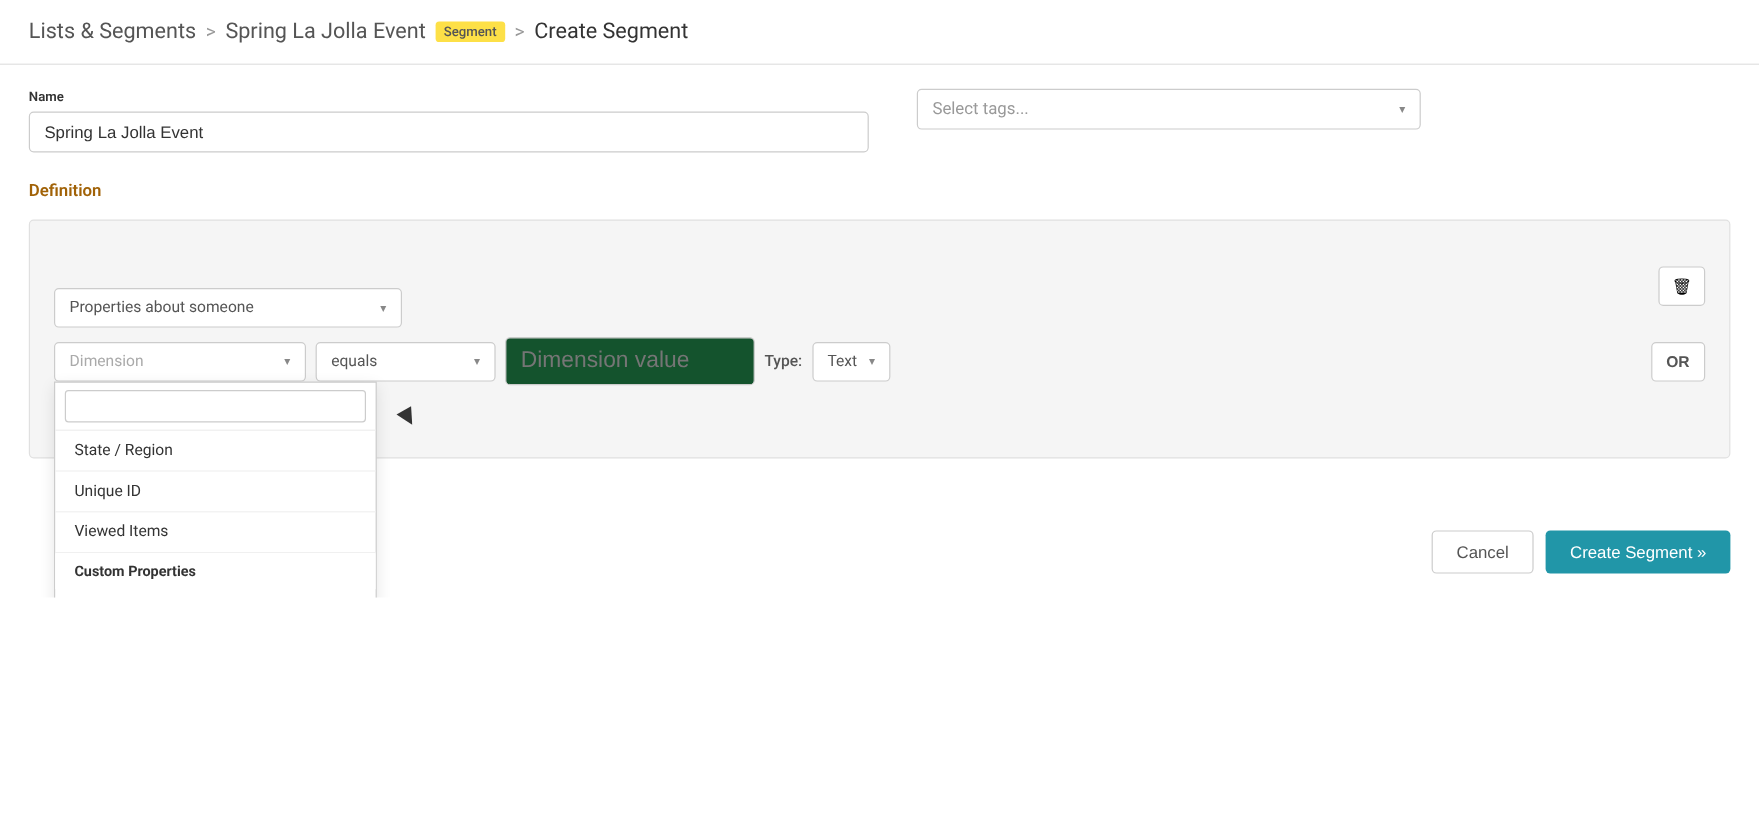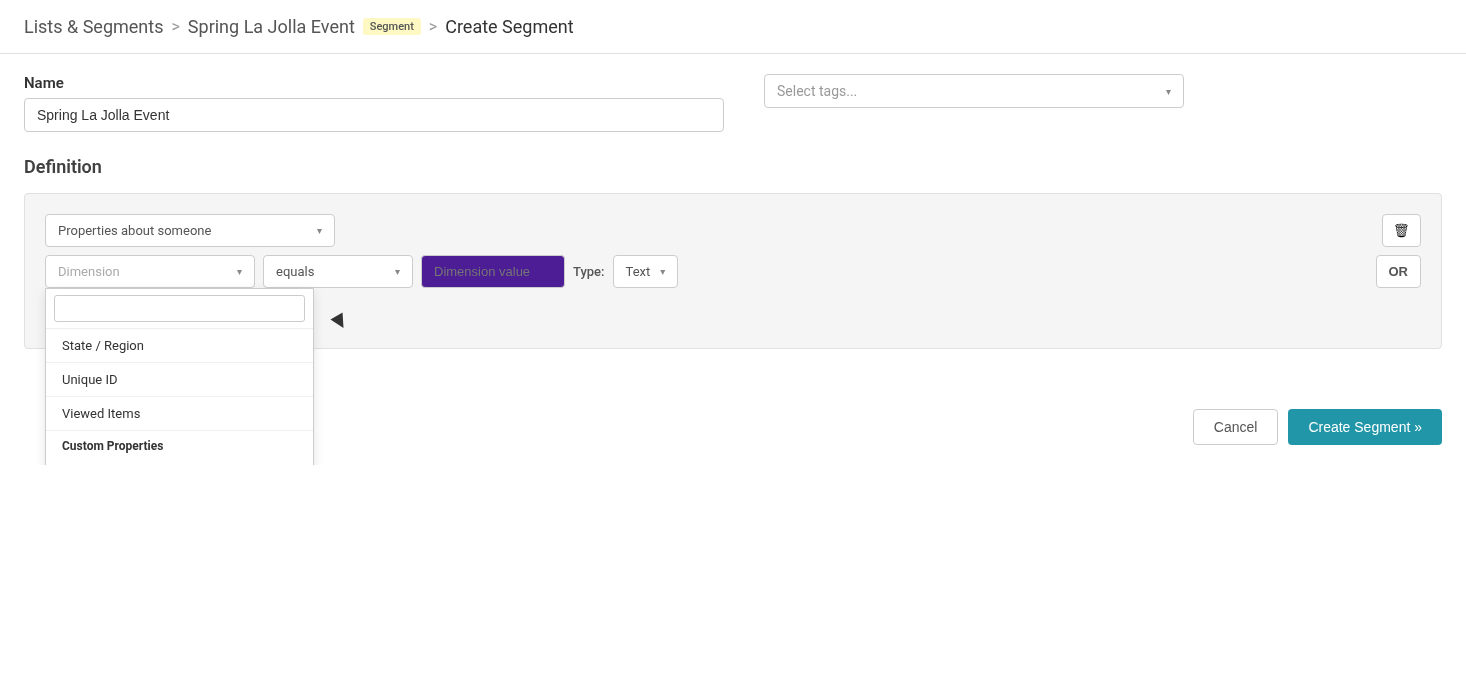--- a/index.html
+++ b/index.html
@@ -24,21 +24,21 @@
     .breadcrumb-separator {
       color: #999;
       font-size: 16px;
     }
     .breadcrumb-current {
       color: #333;
       font-size: 18px;
       font-weight: 400;
     }
     .segment-badge {
-      background: #fef9c3;
+      background: #fde047;
       color: #555;
       font-size: 11px;
       padding: 2px 7px;
       border-radius: 3px;
       font-weight: 500;
     }
     .main-content {
       padding: 20px 24px;
     }
     .description {
@@ -59,21 +59,21 @@
     }
     .form-group.name-group {
       flex: 1;
       max-width: 700px;
     }
     .form-group.tags-group {
       flex: 1;
       max-width: 420px;
     }
     .form-label {
-      font-size: 15px;
+      font-size: 11px;
       font-weight: 600;
       color: #333;
     }
     .text-input {
       border: 1px solid #ccc;
       border-radius: 4px;
       padding: 8px 12px;
       font-size: 14px;
       color: #333;
       width: 100%;
@@ -85,23 +85,23 @@
       font-size: 14px;
       color: #999;
       width: 420px;
       background: #fff;
       display: flex;
       align-items: center;
       justify-content: space-between;
       cursor: pointer;
     }
     .section-title {
-      font-size: 18px;
+      font-size: 14px;
       font-weight: 600;
-      color: #404040;
+      color: #a16207;
       margin-bottom: 16px;
     }
     .definition-area {
       background: #f5f5f5;
       border: 1px solid #e0e0e0;
       border-radius: 4px;
       padding: 20px;
       position: relative;
     }
     .condition-row {
@@ -118,37 +118,38 @@
       padding: 8px 12px;
       font-size: 13px;
       display: flex;
       align-items: center;
       justify-content: space-between;
       cursor: pointer;
     }
     .dropdown-select.properties {
       width: 290px;
       color: #555;
+      margin-top: 36px;
     }
     .dropdown-select.dimension {
       width: 210px;
       color: #aaa;
     }
     .dropdown-select.equals {
       width: 150px;
       color: #555;
     }
     .dimension-value-input {
       border: 1px solid #ccc;
       border-radius: 4px;
       padding: 8px 12px;
-      font-size: 13px;
+      font-size: 19px;
       color: #aaa;
-      width: 144px;
-      background: #4c1d95;
+      width: 208px;
+      background: #14532d;
     }
     .type-label {
       font-size: 13px;
       color: #555;
       font-weight: 500;
     }
     .type-dropdown {
       border: 1px solid #ccc;
       border-radius: 4px;
       background: #fff;

